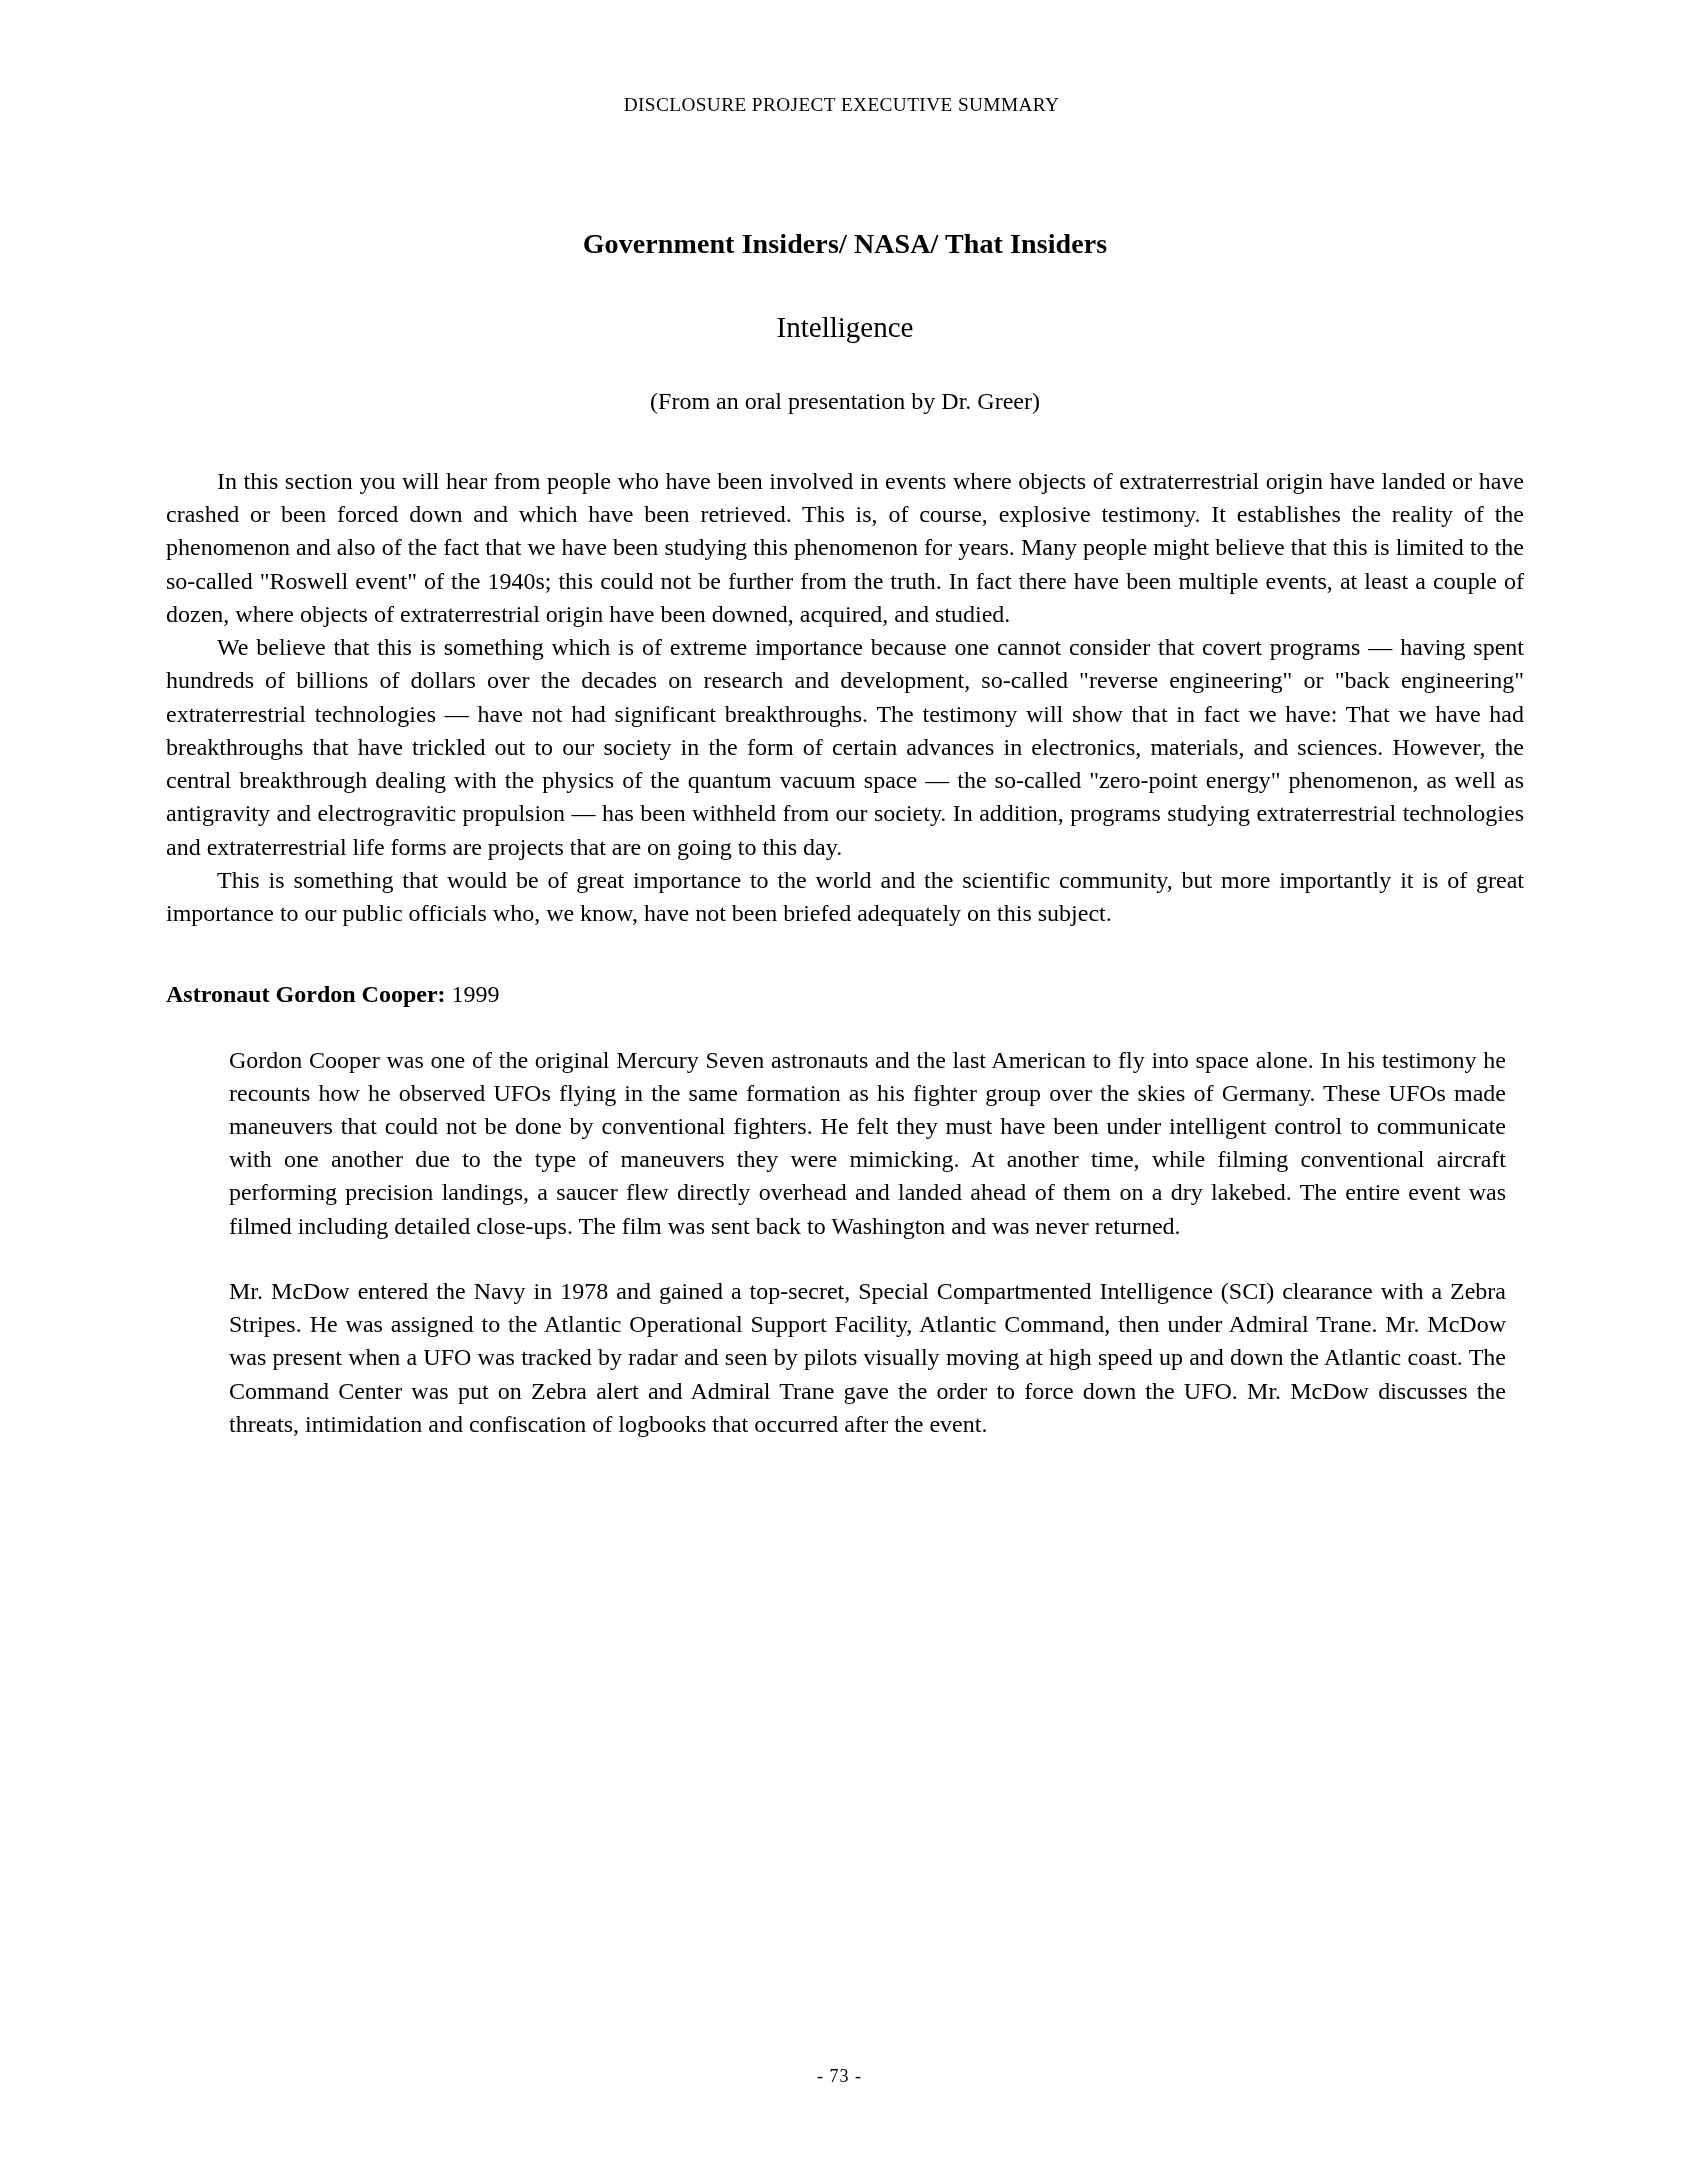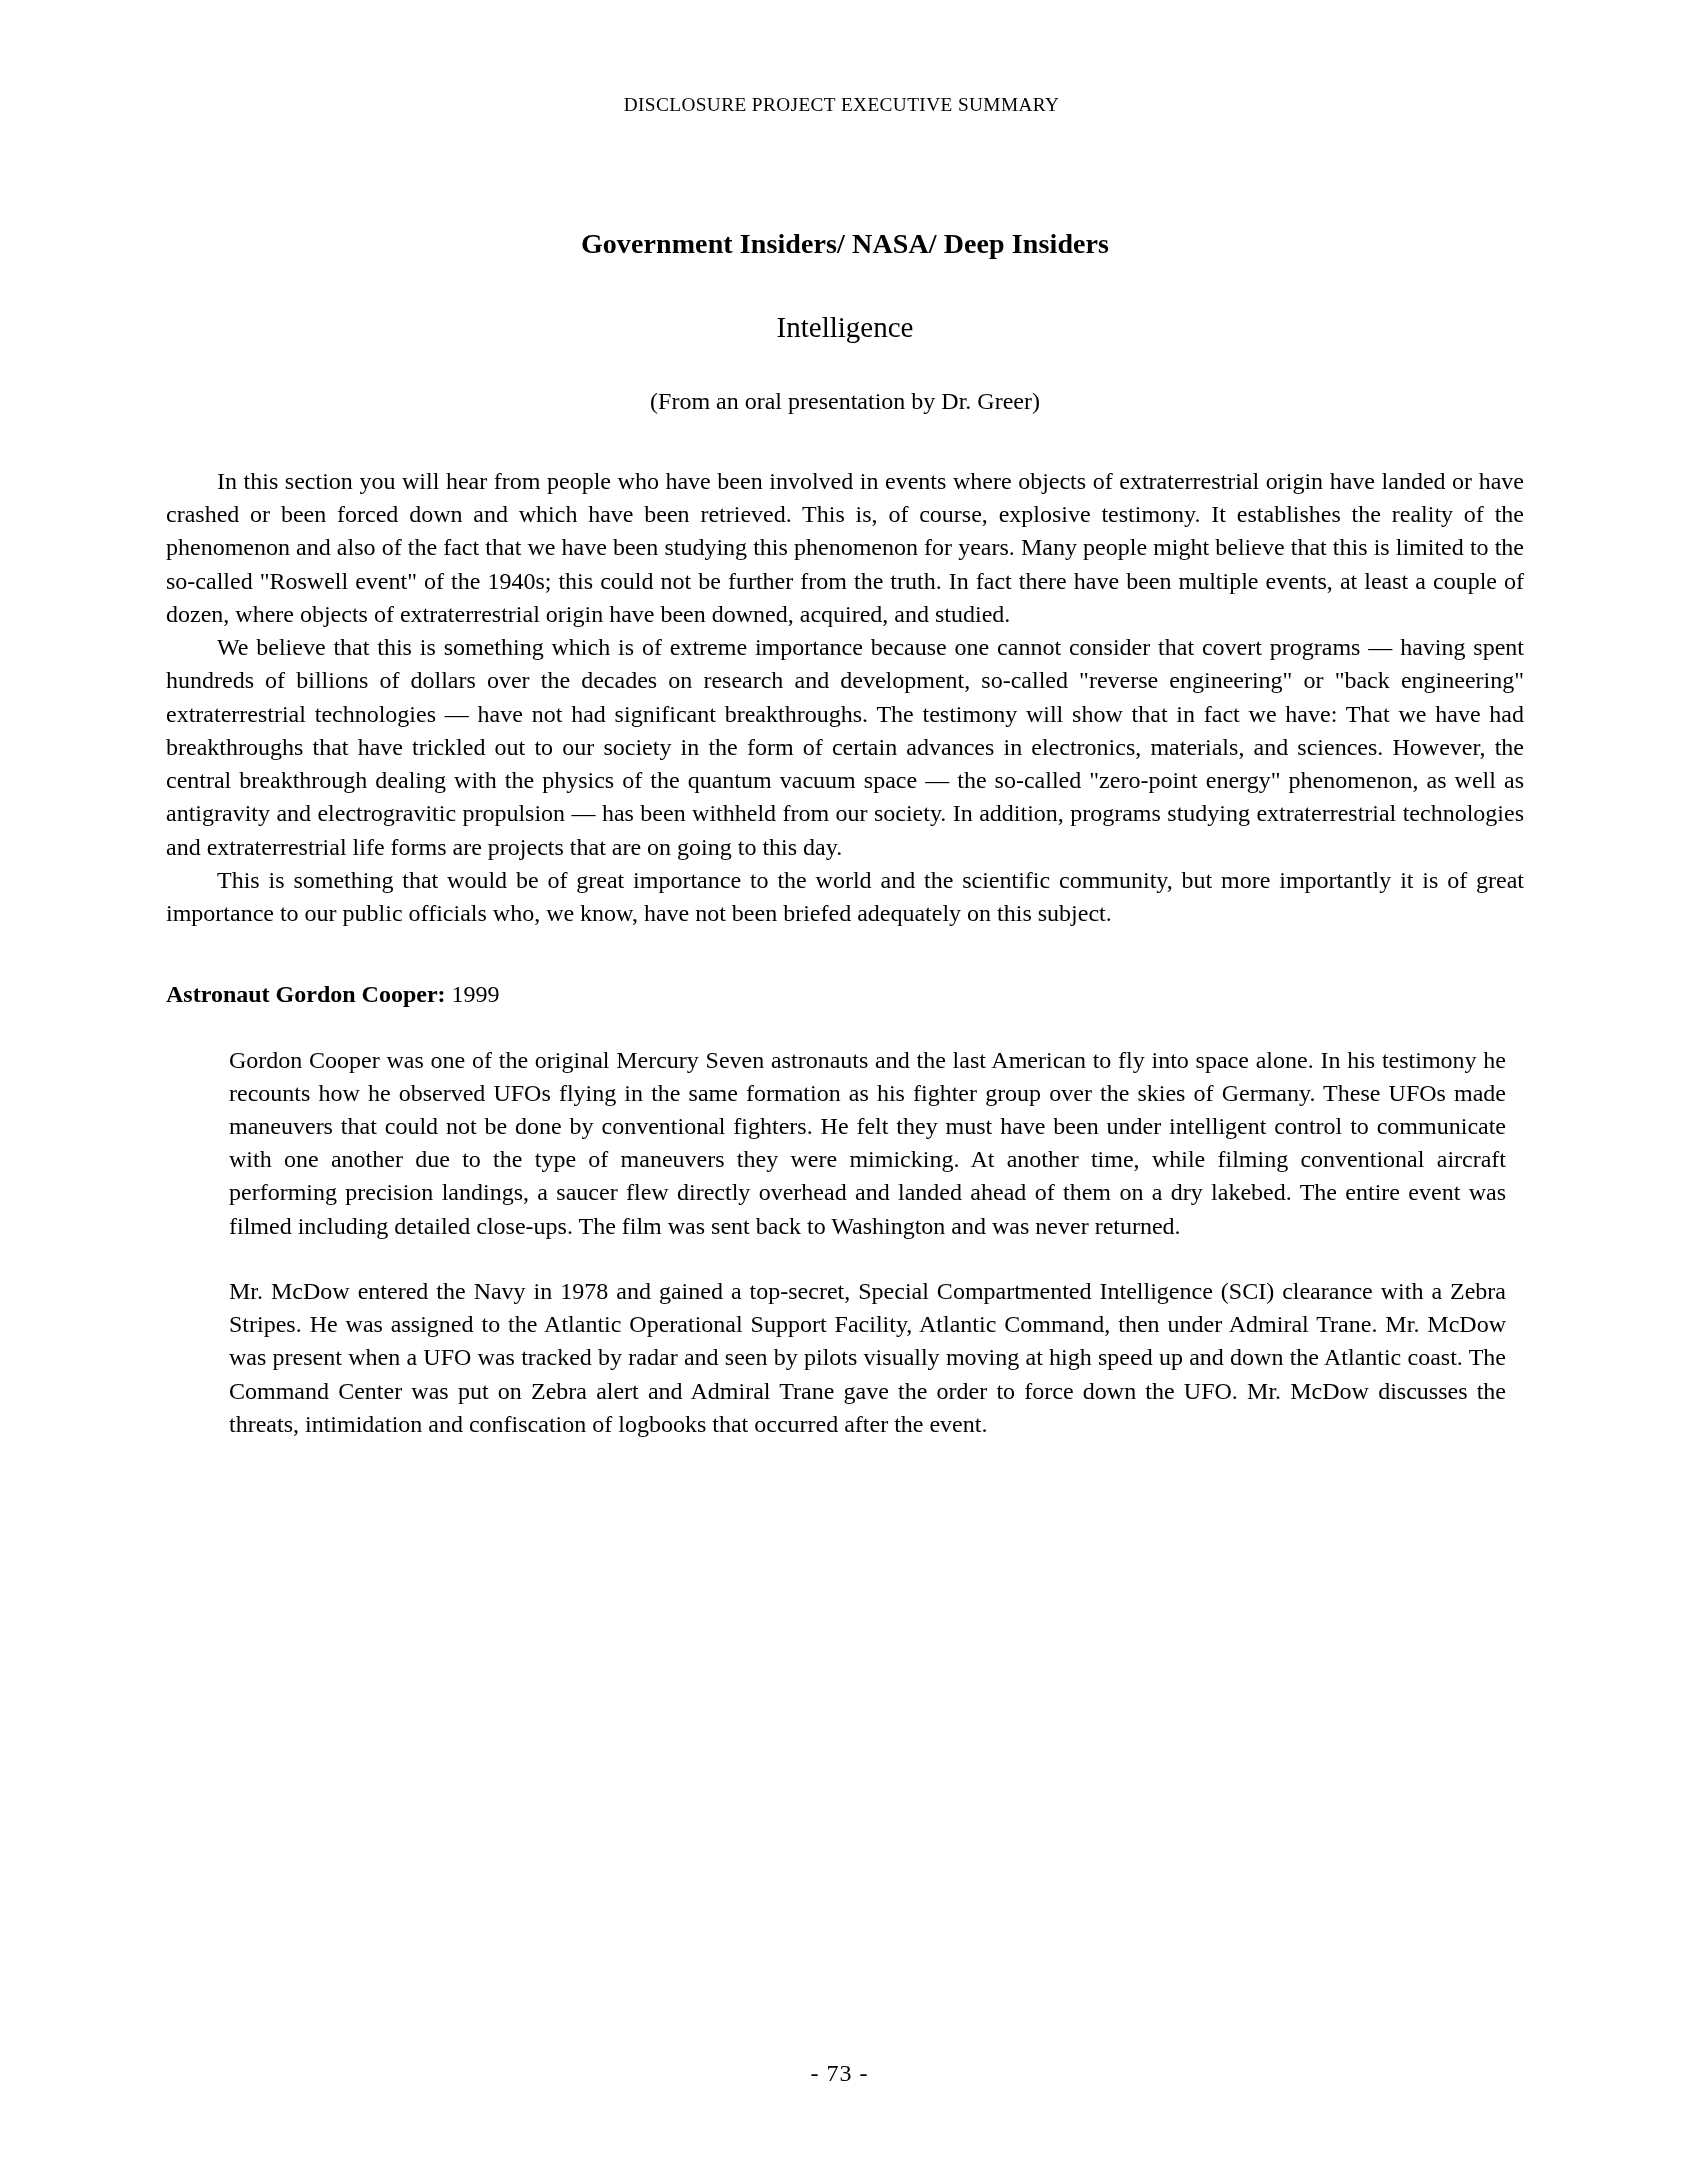--- a/index.html
+++ b/index.html
@@ -100,34 +100,34 @@
     text-indent: 0;
   }
 
   
   .page-number {
     position: absolute;
     bottom: 91px;
     left: 0;
     right: 4px;
     text-align: center;
-    font-size: 24px;
+    font-size: 18px;
     letter-spacing: 1px;
   }
 </style>
 </head>
 <body>
 
 <div class="page">
 
   <div class="running-header">DISCLOSURE PROJECT EXECUTIVE SUMMARY</div>
 
   <div class="content">
 
-    <h1 class="doc-title">Government Insiders/ NASA/ Deep Insiders</h1>
+    <h1 class="doc-title">Government Insiders/ NASA/ That Insiders</h1>
 
     <h2 class="section-title">Intelligence</h2>
 
     <div class="byline">(From an oral presentation by Dr. Greer)</div>
 
     <p class="body first">In this section you will hear from people who have been involved in events where objects of extraterrestrial origin have landed or have crashed or been forced down and which have been retrieved.  This is, of course, explosive testimony.  It establishes the reality of the phenomenon and also of the fact that we have been studying this phenomenon for years.  Many people might believe that this is limited to the so-called "Roswell event" of the 1940s; this could not be further from the truth.  In fact there have been multiple events, at least a couple of dozen, where objects of extraterrestrial origin have been downed, acquired, and studied.</p>
 
     <p class="body">We believe that this is something which is of extreme importance because one cannot consider that covert programs — having spent hundreds of billions of dollars over the decades on research and development, so-called "reverse engineering" or "back engineering" extraterrestrial technologies — have not had significant breakthroughs.   The testimony will show that in fact we have:   That we have had breakthroughs that have trickled out to our society in the form of certain advances in electronics, materials, and sciences.  However, the central breakthrough dealing with the physics of the quantum vacuum space — the so-called "zero-point energy" phenomenon, as well as antigravity and electrogravitic propulsion — has been withheld from our society.   In addition, programs studying extraterrestrial technologies and extraterrestrial life forms are projects that are on going to this day.</p>
 
     <p class="body">This is something that would be of great importance to the world and the scientific community, but more importantly it is of great importance to our public officials who, we know, have not been briefed adequately on this subject.</p>

